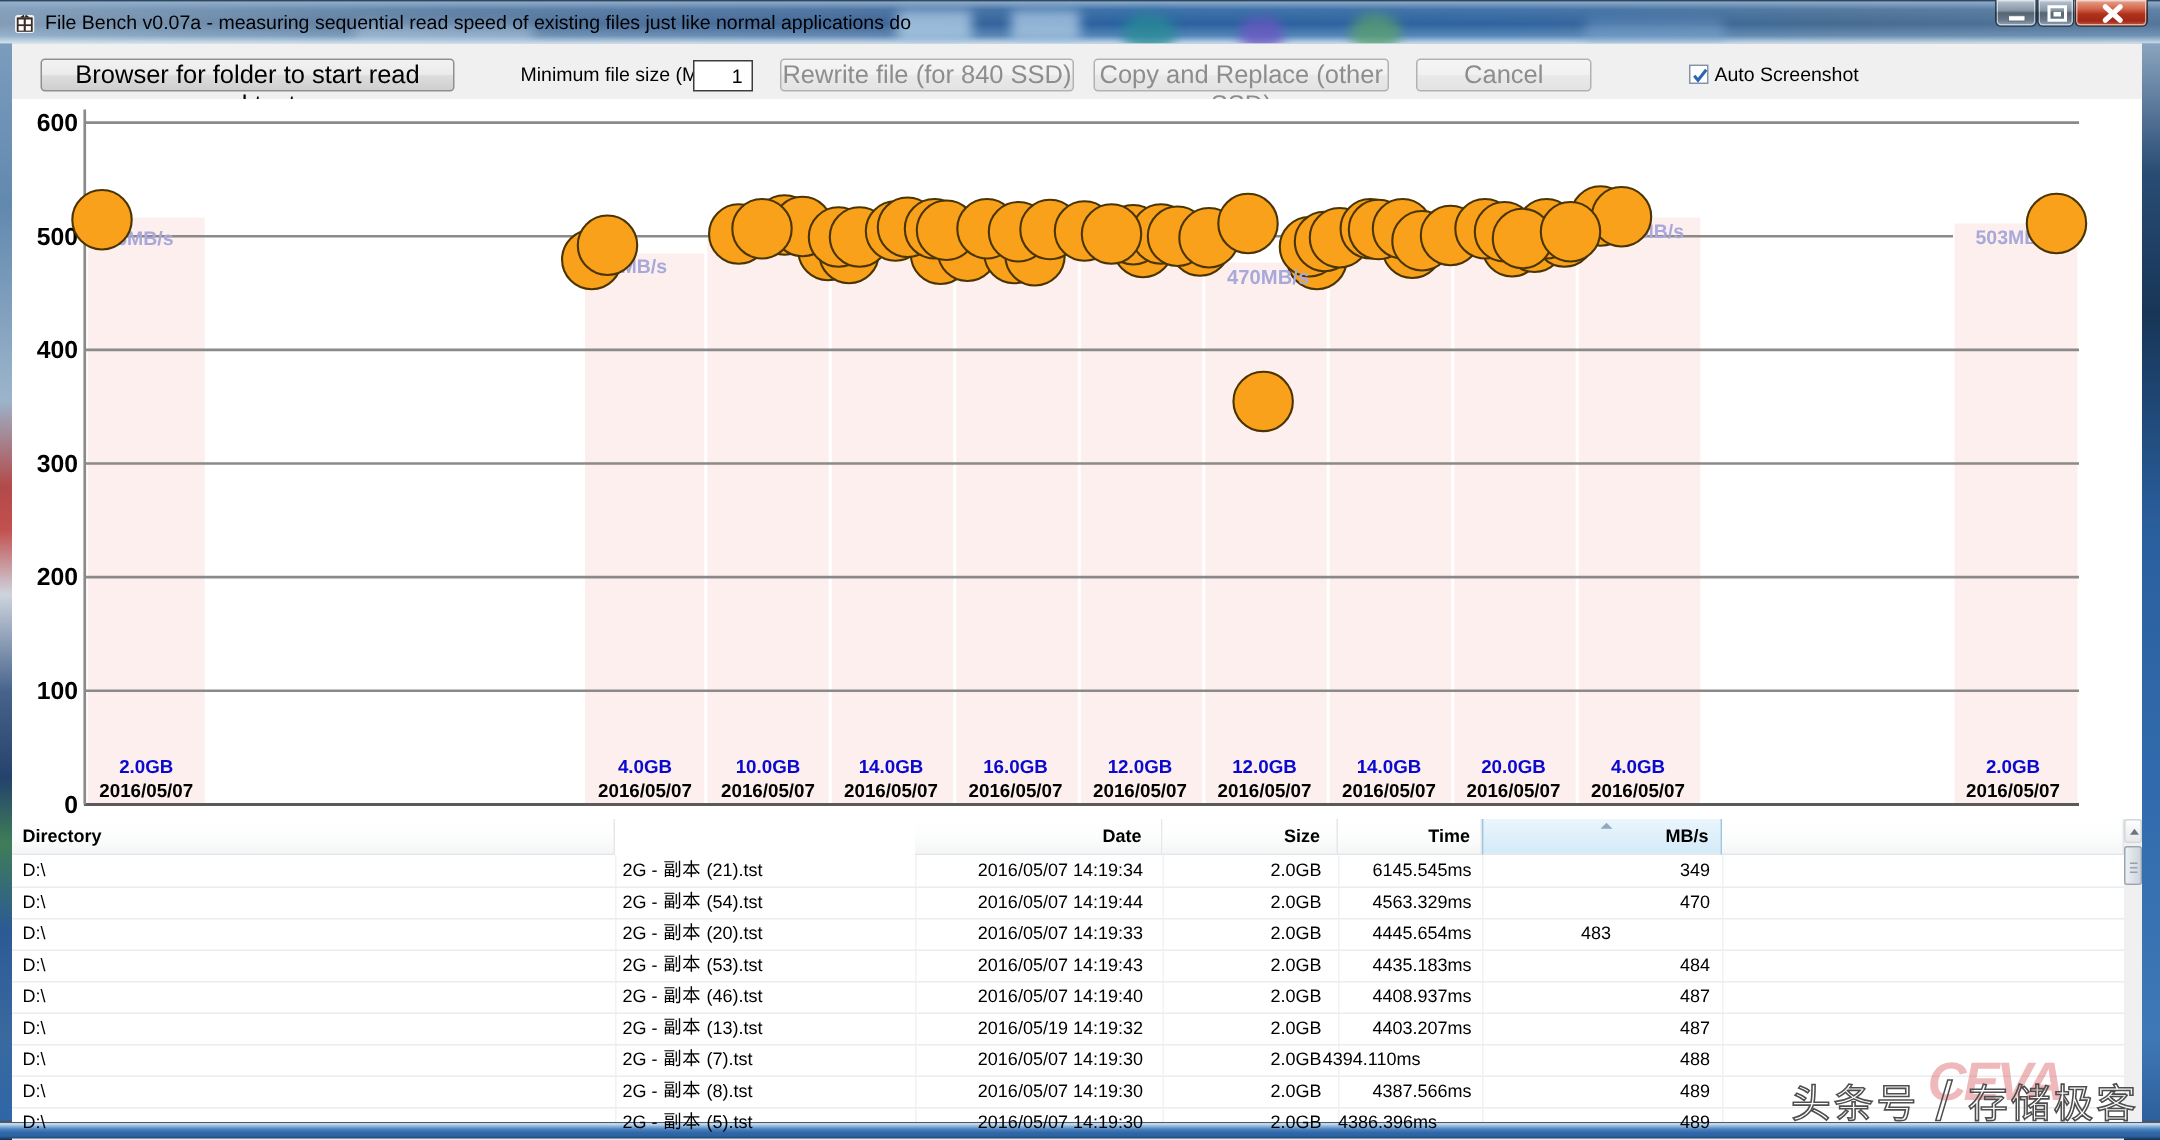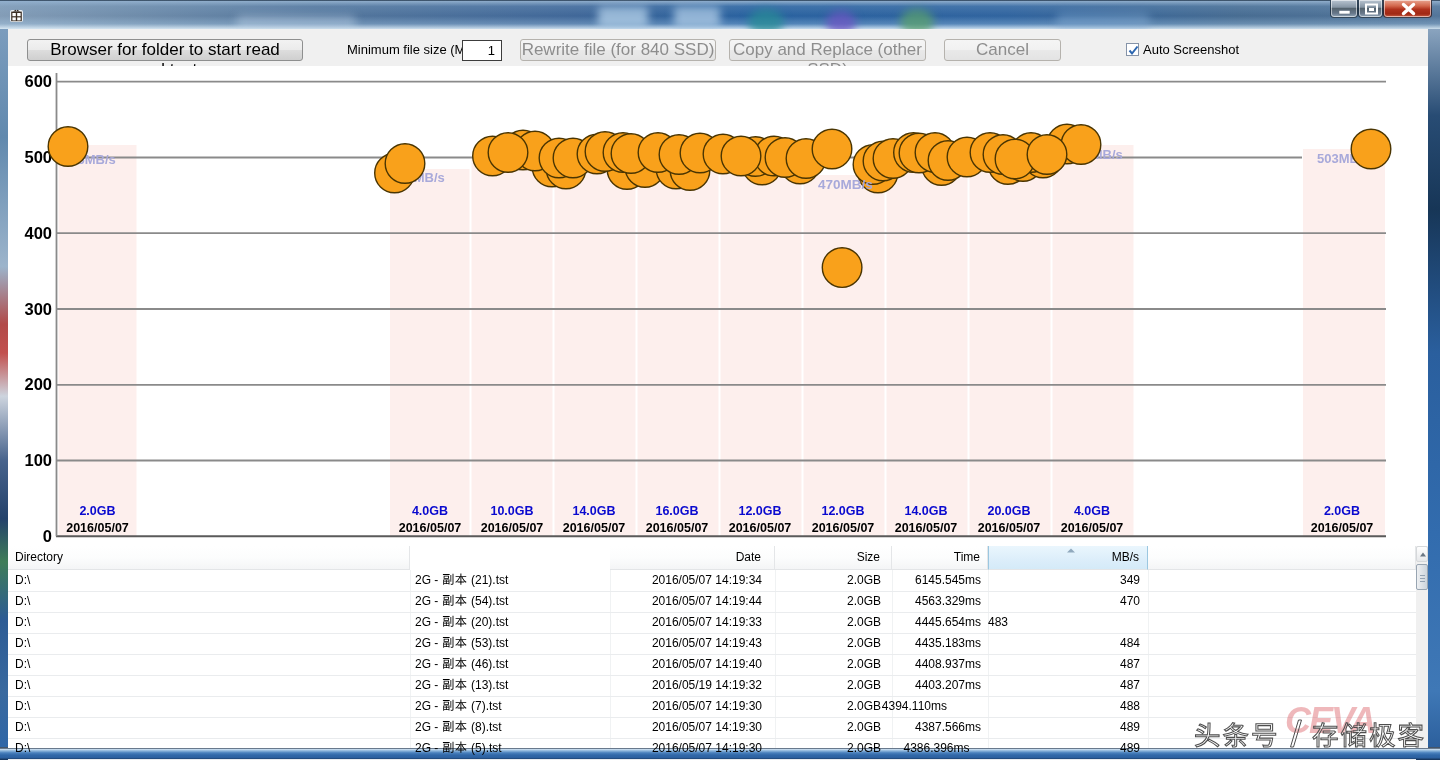--- a/index.html
+++ b/index.html
@@ -45,21 +45,21 @@
     border:1px solid #8593a8; }
   #cbx svg { position:absolute; left:0; top:0; }
   #lbl-cbx { position:absolute; left:1135px; top:12.5px; font-size:13px; }
 
   
   #chart { left:8px; top:66px; width:1420px; height:480px; background:#fff; }
 
   
   #table { left:8px; top:546px; width:1420px; height:202px; background:#fff; font-size:12px; }
   .hdr { position:absolute; top:0; height:24px; background:linear-gradient(180deg,#ffffff 0%,#fcfdfd 50%,#f4f5f6 100%);
-    border-right:1px solid #e4e6e8; border-bottom:1px solid #e3e5e7; line-height:23px; }
+    border-right:1px solid #e4e6e8; border-bottom:1px solid #e3e5e7; line-height:23px;font-weight:bold; }
   .hdr.sort { background:linear-gradient(180deg,#eaf6fd 0%,#dceefa 60%,#d4eaf8 100%);
     border-left:1px solid #9bc7e0; border-right:1px solid #9bc7e0; }
   .cell { position:absolute; height:21px; line-height:21px; white-space:nowrap; }
   .rline { position:absolute; left:0; width:1408px; height:1px; background:#eaecee; }
   .cline { position:absolute; top:24px; width:1px; height:178px; background:#f0f2f3; }
   
   #sbar { position:absolute; left:1408px; top:0; width:12px; height:202px; background:#f0f0f0; }
   #sbar .up { position:absolute; left:0; top:0; width:12px; height:16px;
     background:linear-gradient(180deg,#fefefe,#e6e8ea); border:1px solid #d5d8da; border-radius:2px; }
   #sbar .thumb { position:absolute; left:0; top:18px; width:12px; height:26px;
@@ -102,20 +102,21 @@
   <svg id="icon16" class="abs" viewBox="0 0 13 13">
     <rect x="0" y="1" width="13" height="12" rx="2" fill="rgba(255,255,255,.85)"></rect>
     <rect x="1.2" y="2.6" width="10.6" height="9.6" fill="#3a2d22"></rect>
     <rect x="2.4" y="4" width="3.4" height="3.2" fill="#fff"></rect>
     <rect x="7.2" y="4" width="3.4" height="3.2" fill="#fff"></rect>
     <rect x="2.4" y="8.4" width="3.4" height="3" fill="#fff"></rect>
     <rect x="7.2" y="8.4" width="3.4" height="3" fill="#fff"></rect>
     <path d="M3 2.6 L5.8 0.8 L6.5 2.6 Z" fill="#2c2118"></path>
     <path d="M10 2.6 L7.2 0.8 L6.5 2.6 Z" fill="#2c2118"></path>
   </svg>
+  <div id="title-text" class="abs">File Bench v0.07a - measuring sequential read speed of existing files just like normal applications do</div>
 </div>
 <div id="btnMin" class="btn-cap"><svg width="28" height="18">
       <rect x="8" y="10.5" width="11" height="3.5" fill="#fff" stroke="#5a6a7a" stroke-width="0.6"></rect>
     </svg></div>
 <div id="btnMax" class="btn-cap"><svg width="25" height="18">
       <rect x="7" y="4.5" width="11" height="9" fill="none" stroke="#fff" stroke-width="2"></rect>
       <rect x="10" y="8" width="5" height="3" fill="#fff"></rect>
     </svg></div>
 <div id="btnClose" class="btn-cap"><svg width="49" height="18">
       <path d="M19.5 4.5 L29.5 13.5 M29.5 4.5 L19.5 13.5" stroke="#fff" stroke-width="3.4" fill="none" stroke-linecap="round"></path>
@@ -283,21 +284,21 @@
   <div class="cell" style="left:884px; top:45px; width:89px; text-align:right;">4563.329ms</div>
   <div class="cell" style="left:980px; top:45px; width:152px; text-align:right;">470</div>
   <div class="rline" style="top:65.5px;"></div>
   <div class="cell" style="left:7px; top:66px; width:300px;">D:\</div>
   <div class="cell" style="left:407px; top:66px; width:200px;">2G - <svg width="26" height="14" style="vertical-align:-2.5px" viewBox="0 0 26 14">
         <use href="#fuben"></use>
       </svg> (20).tst</div>
   <div class="cell" style="left:602px; top:66px; width:152px; text-align:right;">2016/05/07 14:19:33</div>
   <div class="cell" style="left:767px; top:66px; width:106px; text-align:right;">2.0GB</div>
   <div class="cell" style="left:884px; top:66px; width:89px; text-align:right;">4445.654ms</div>
-  <div class="cell" style="left:980px; top:66px; width:152px; text-align:left;">483</div>
+  <div class="cell" style="left:980px; top:66px; width:152px; text-align:center;">483</div>
   <div class="rline" style="top:86.5px;"></div>
   <div class="cell" style="left:7px; top:87px; width:300px;">D:\</div>
   <div class="cell" style="left:407px; top:87px; width:200px;">2G - <svg width="26" height="14" style="vertical-align:-2.5px" viewBox="0 0 26 14">
         <use href="#fuben"></use>
       </svg> (53).tst</div>
   <div class="cell" style="left:602px; top:87px; width:152px; text-align:right;">2016/05/07 14:19:43</div>
   <div class="cell" style="left:767px; top:87px; width:106px; text-align:right;">2.0GB</div>
   <div class="cell" style="left:884px; top:87px; width:89px; text-align:right;">4435.183ms</div>
   <div class="cell" style="left:980px; top:87px; width:152px; text-align:right;">484</div>
   <div class="rline" style="top:107.5px;"></div>
@@ -336,21 +337,21 @@
   <div class="cell" style="left:767px; top:171px; width:106px; text-align:right;">2.0GB</div>
   <div class="cell" style="left:884px; top:171px; width:89px; text-align:right;">4387.566ms</div>
   <div class="cell" style="left:980px; top:171px; width:152px; text-align:right;">489</div>
   <div class="rline" style="top:191.5px;"></div>
   <div class="cell" style="left:7px; top:192px; width:300px;">D:\</div>
   <div class="cell" style="left:407px; top:192px; width:200px;">2G - <svg width="26" height="14" style="vertical-align:-2.5px" viewBox="0 0 26 14">
         <use href="#fuben"></use>
       </svg> (5).tst</div>
   <div class="cell" style="left:602px; top:192px; width:152px; text-align:right;">2016/05/07 14:19:30</div>
   <div class="cell" style="left:767px; top:192px; width:106px; text-align:right;">2.0GB</div>
-  <div class="cell" style="left:884px; top:192px; width:89px; text-align:center;">4386.396ms</div>
+  <div class="cell" style="left:884px; top:192px; width:89px; text-align:left;">4386.396ms</div>
   <div class="cell" style="left:980px; top:192px; width:152px; text-align:right;">489</div>
   <div class="rline" style="top:212.5px;"></div>
   <div id="sbar">
       <div class="up"><svg width="12" height="16">
           <path d="M6 5.5 L9 9.5 L3 9.5 Z" fill="#6a7783"></path>
         </svg></div>
       <div class="thumb"><svg width="12" height="26">
           <path d="M3 10.5h5M3 13.5h5M3 16.5h5" stroke="#93a2b2" stroke-width="1"></path>
         </svg></div>
     </div>

